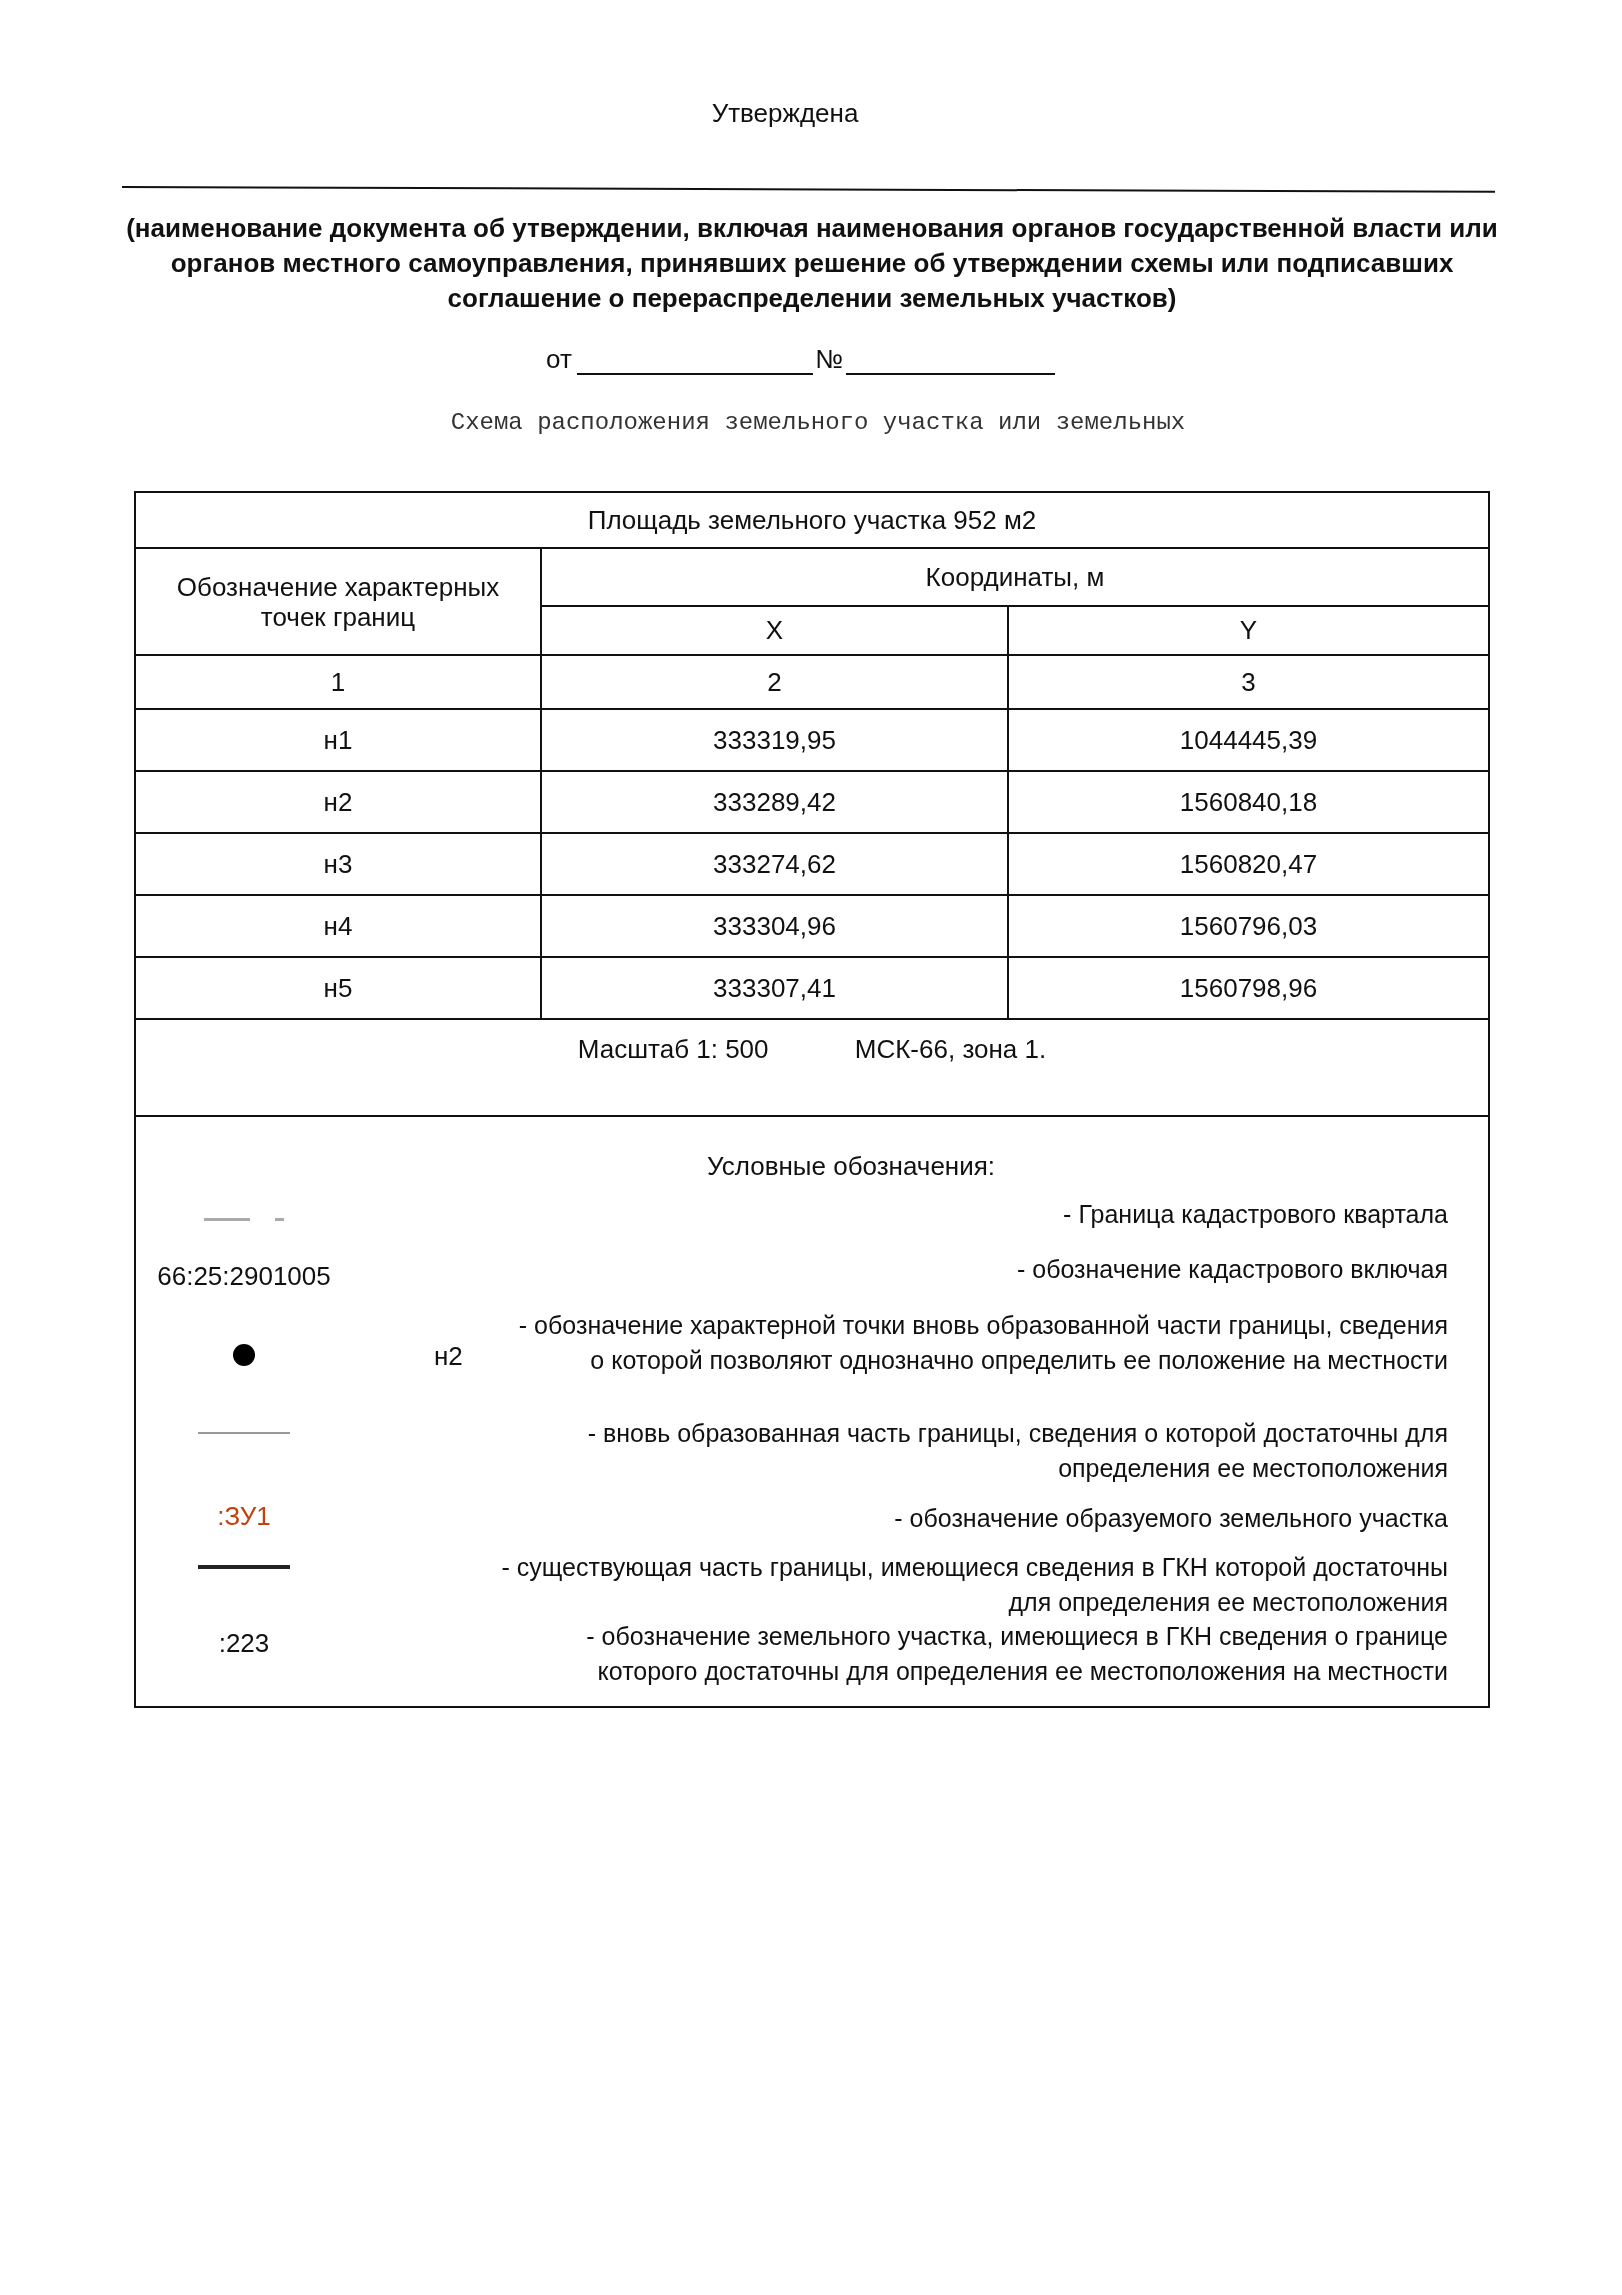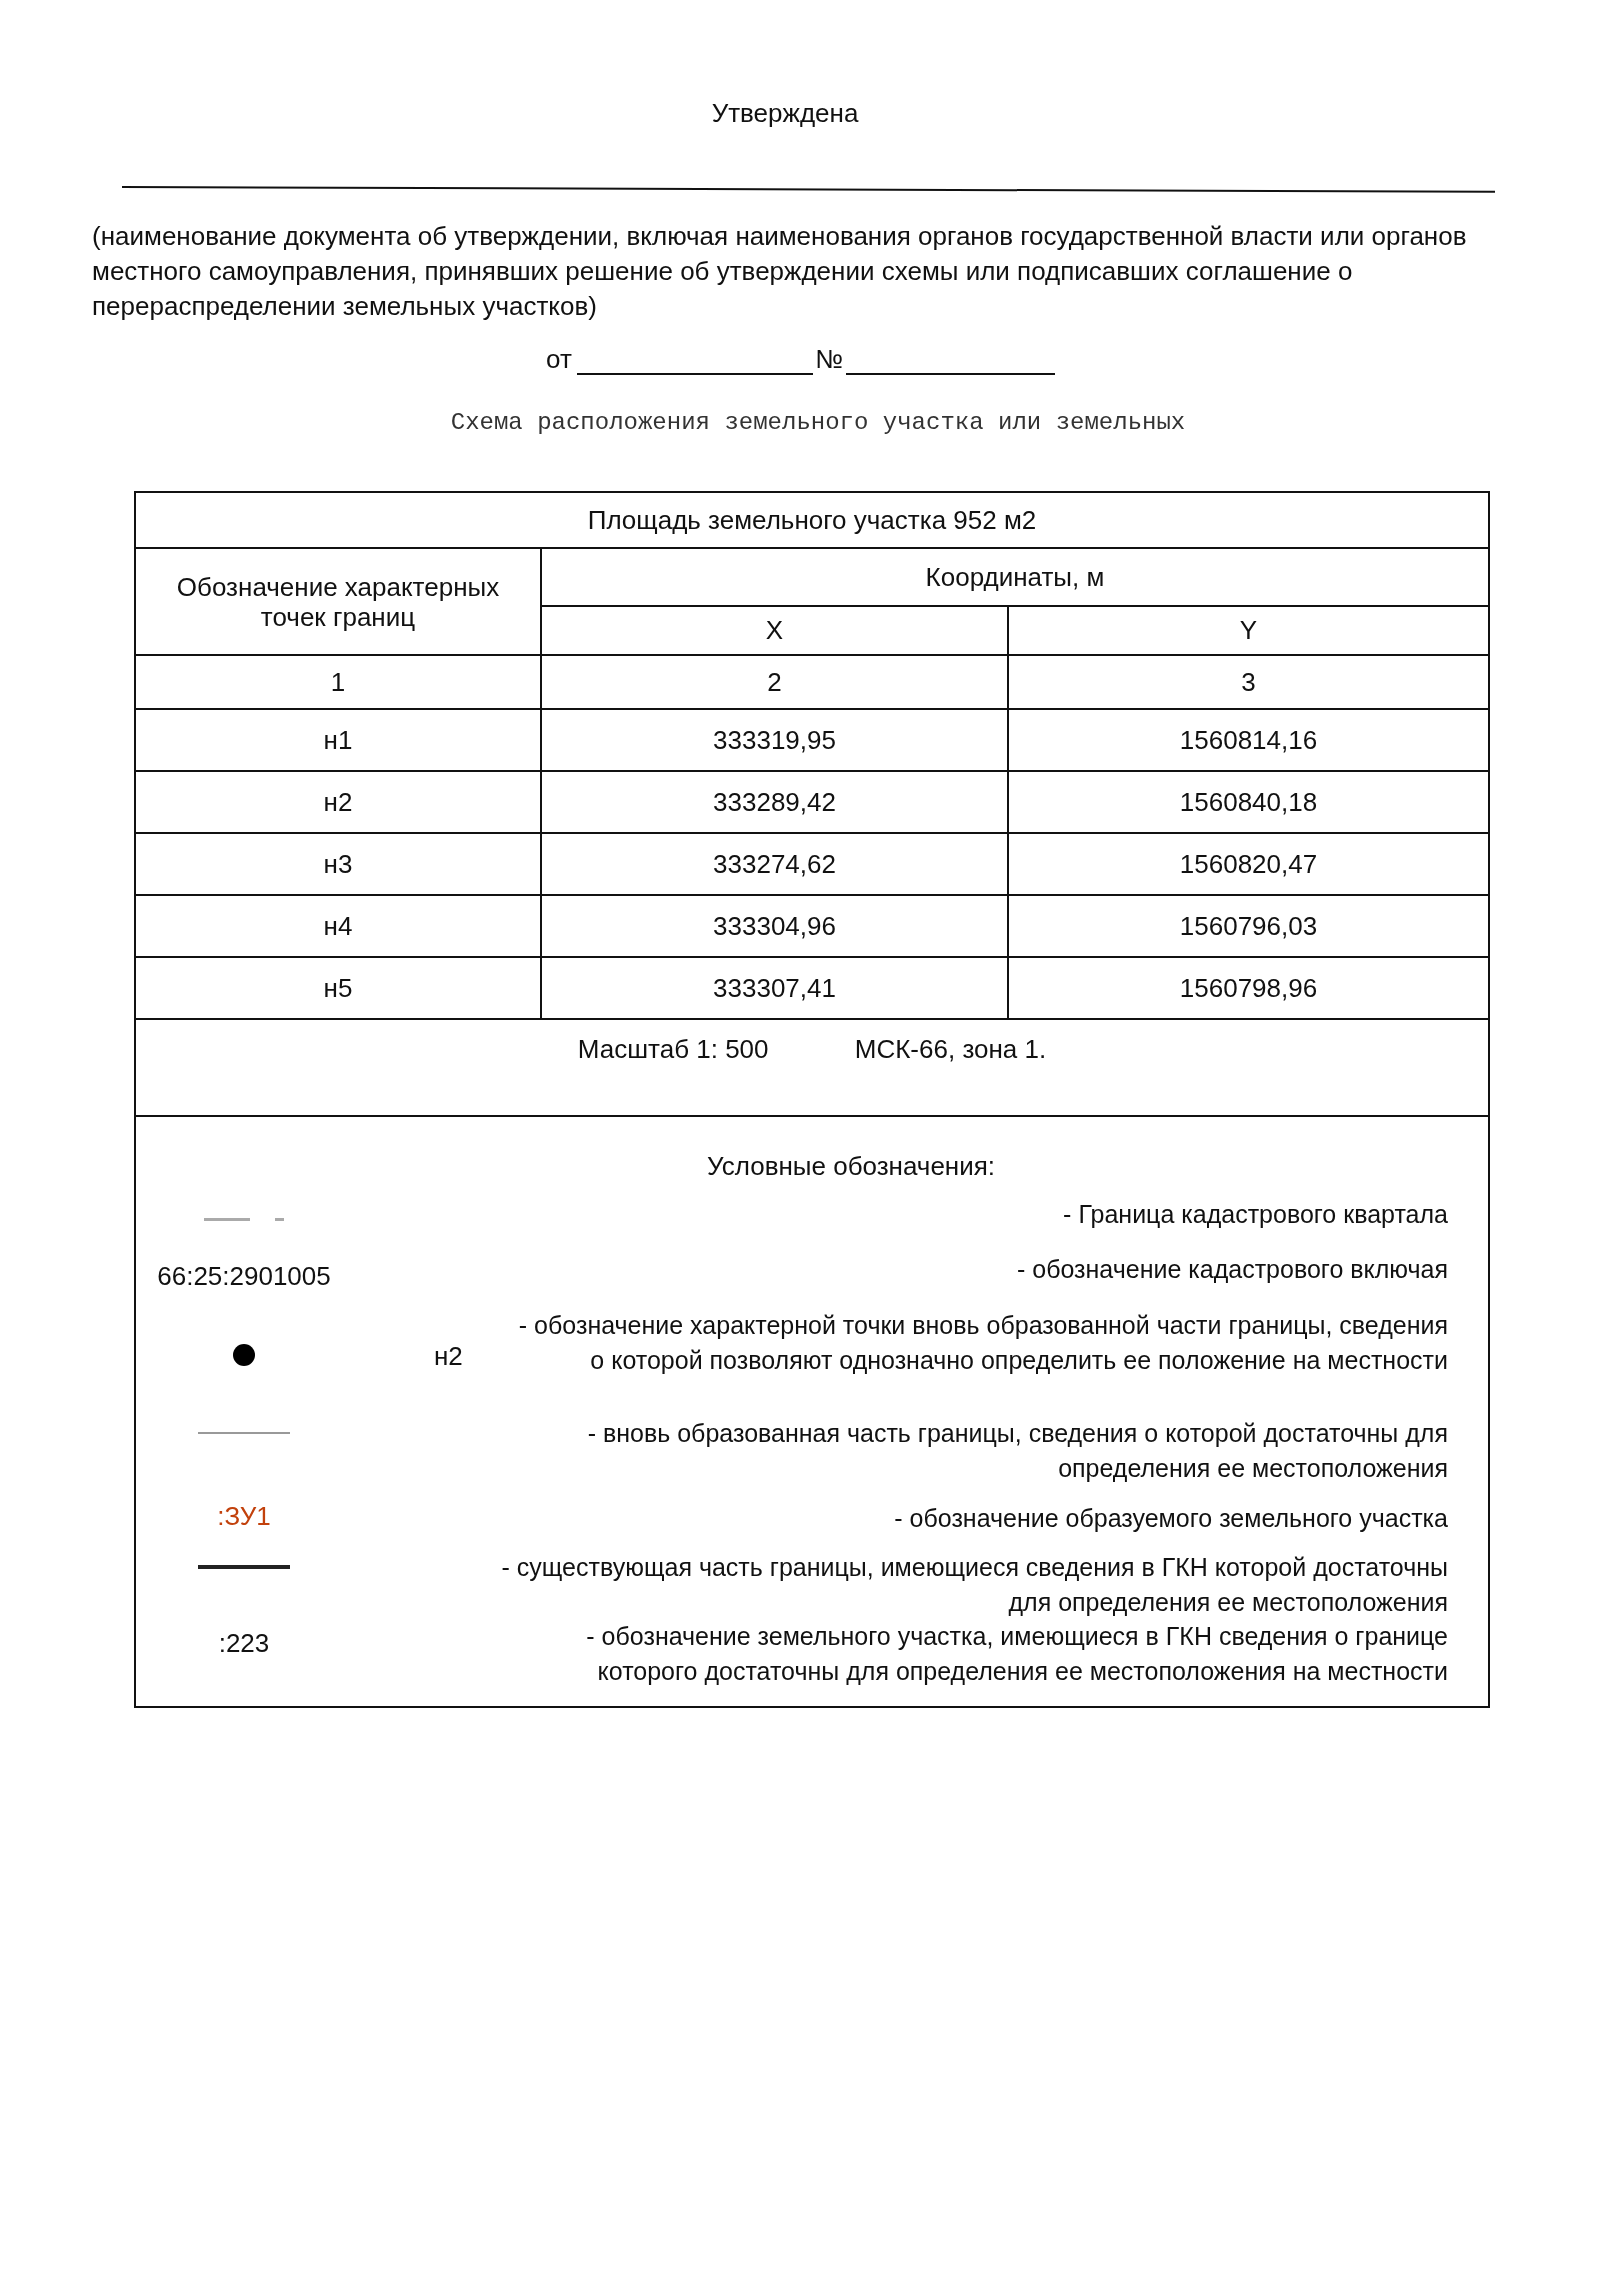--- a/index.html
+++ b/index.html
@@ -6,22 +6,22 @@
     body {
       width: 1622px; height: 2295px; position: relative; overflow: hidden;
       font-family: "Liberation Sans", sans-serif; color: #111;
     }
     .page { position: absolute; left: 0; top: 0; width: 1622px; height: 2295px; }
 
     .approved { position: absolute; top: 98px; left: 0; width: 100%; text-align: center;
       font-size: 26px; margin-left: -26px; }
     .sig-line { position: absolute; top: 186px; left: 122px; width: 1373px; height: 0;
       border-top: 2.6px solid #111; transform: rotate(0.2deg); transform-origin: left; }
-    .caption { position: absolute; top: 219px; left: 92px; width: 1440px; 
-      font-size: 26px; line-height: 35px; }
+    .caption { position: absolute; top: 211px; left: 92px; width: 1440px; text-align: center;
+      font-size: 26px; line-height: 35px; font-weight: bold; }
     .date-line { position: absolute; top: 344px; left: 546px; font-size: 26px; display: flex; align-items: flex-end; }
     .date-line .blank { display: inline-block; border-bottom: 2.6px solid #111; height: 26px; }
     .date-line .blank1 { width: 236px; margin: 0 2.6px 0 5.2px; }
     .date-line .blank2 { width: 209px; margin-left: 2.6px; }
 
     .title { position: absolute; top: 406px; left: 262px; width: 1112px; text-align: center;
       font-family: "Liberation Mono", monospace; font-size: 24px; line-height: 33px; color: #333; }
 
     .frame { position: absolute; left: 134px; top: 491px; width: 1356px; height: 1217px;
       border: 2px solid #111; box-sizing: border-box; }
@@ -91,21 +91,21 @@
         <td>Y</td>
       </tr>
       <tr class="row-num">
         <td>1</td>
         <td>2</td>
         <td>3</td>
       </tr>
       <tr class="row-pt">
         <td>н1</td>
         <td>333319,95</td>
-        <td>1560814,16</td>
+        <td>1044445,39</td>
       </tr>
       <tr class="row-pt">
         <td>н2</td>
         <td>333289,42</td>
         <td>1560840,18</td>
       </tr>
       <tr class="row-pt">
         <td>н3</td>
         <td>333274,62</td>
         <td>1560820,47</td>

